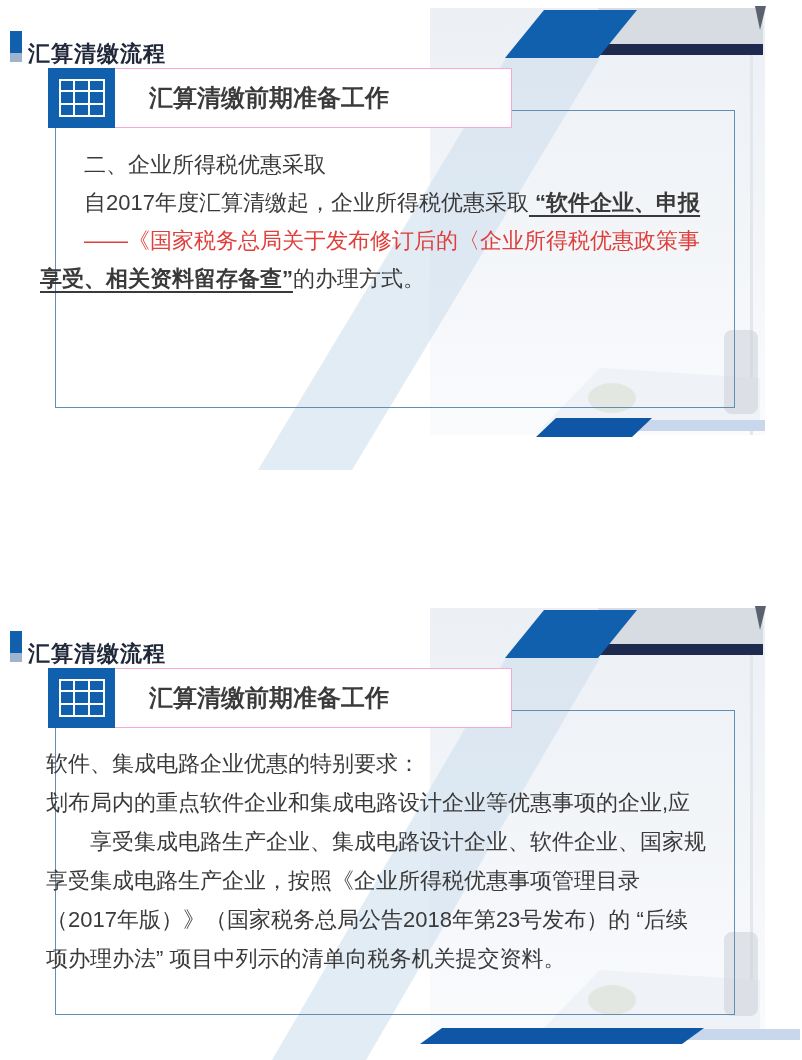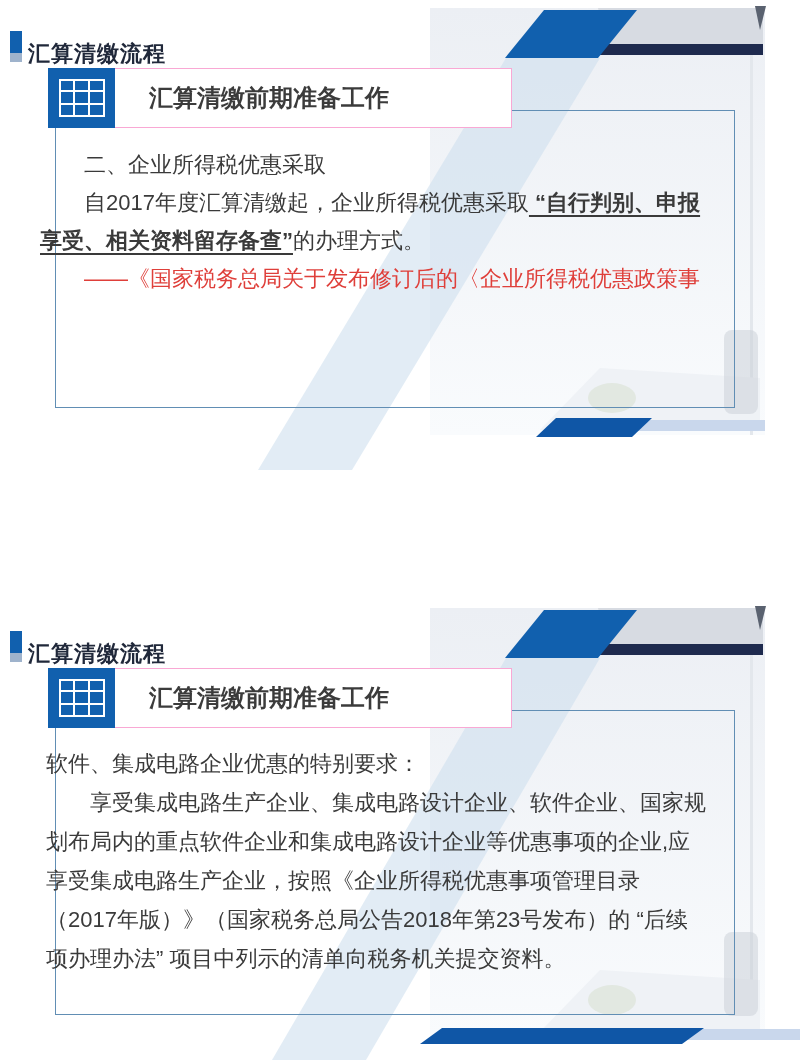--- a/index.html
+++ b/index.html
@@ -101,23 +101,23 @@
           <i></i>
           <i></i>
           <i></i>
       </div>
     </div>
     <div class="section-title">汇算清缴前期准备工作</div>
   </div>
 
   <div class="body-text">
       <div class="body-line indent"><span>二、企业所得税优惠采取</span></div>
-      <div class="body-line indent"><span>自2017年度汇算清缴起，企业所得税优惠采取</span><span class="bold-underline"> “自行判别、申报</span></div>
+      <div class="body-line indent"><span>自2017年度汇算清缴起，企业所得税优惠采取</span><span class="bold-underline"> “软件企业、申报</span></div>
+      <div class="body-line indent red"><span>——《国家税务总局关于发布修订后的〈企业所得税优惠政策事</span></div>
       <div class="body-line"><span class="bold-underline">享受、相关资料留存备查”</span><span>的办理方式。</span></div>
-      <div class="body-line indent red"><span>——《国家税务总局关于发布修订后的〈企业所得税优惠政策事</span></div>
     </div>
 </section>
 
 <section class="slide" id="slide-2">
   <svg class="deco" width="802" height="460" viewBox="0 0 802 460">
     <defs>
       <linearGradient id="photoGrad2" x1="0" y1="0" x2="0" y2="1">
         <stop offset="0" stop-color="#eceff4"></stop>
         <stop offset="1" stop-color="#f9fbfd"></stop>
       </linearGradient>
@@ -154,19 +154,19 @@
           <i></i>
           <i></i>
           <i></i>
       </div>
     </div>
     <div class="section-title">汇算清缴前期准备工作</div>
   </div>
 
   <div class="body-text">
       <div class="body-line"><span>软件、集成电路企业优惠的特别要求：</span></div>
+      <div class="body-line"><span>划布局内的重点软件企业和集成电路设计企业等优惠事项的企业,应</span></div>
       <div class="body-line indent"><span>享受集成电路生产企业、集成电路设计企业、软件企业、国家规</span></div>
-      <div class="body-line"><span>划布局内的重点软件企业和集成电路设计企业等优惠事项的企业,应</span></div>
       <div class="body-line"><span>享受集成电路生产企业，按照《企业所得税优惠事项管理目录</span></div>
       <div class="body-line"><span>（2017年版）》（国家税务总局公告2018年第23号发布）的 “后续</span></div>
       <div class="body-line"><span>项办理办法” 项目中列示的清单向税务机关提交资料。</span></div>
     </div>
 </section>
 
 </body></html>

